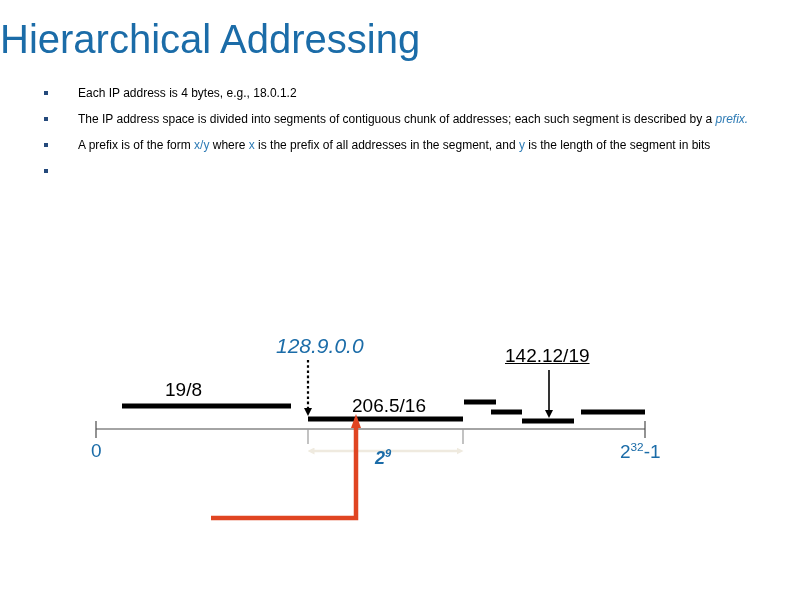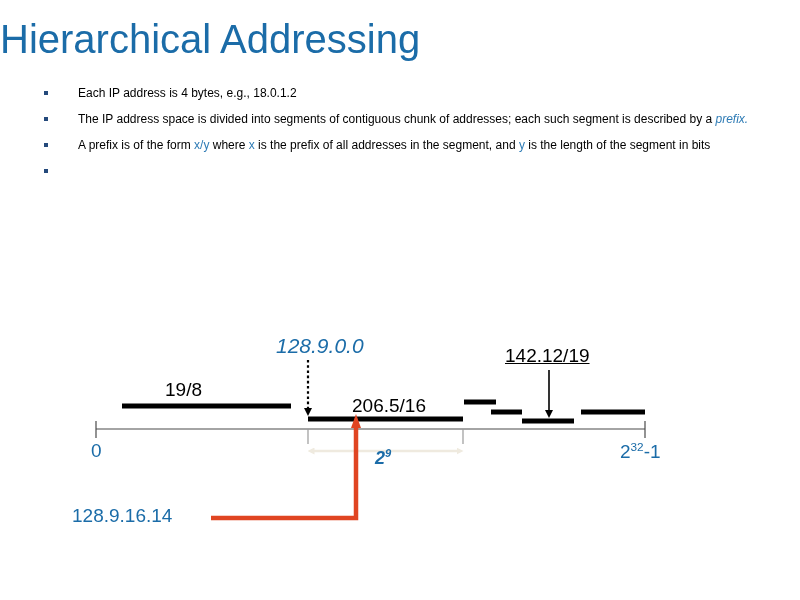--- a/index.html
+++ b/index.html
@@ -231,15 +231,14 @@
   <div class="dlabel" id="label-zero">0</div>
 
   <div class="dlabel" id="label-2-16">
     <span>2</span><span class="sup">9</span>
   </div>
 
   <div class="dlabel" id="label-2-32">
     <span>2</span><span class="sup">32</span><span>-1</span>
   </div>
 
-  <div class="dlabel" id="label-1289164">128.9.16.14</div>
 
 </div>
 
 </body></html>

